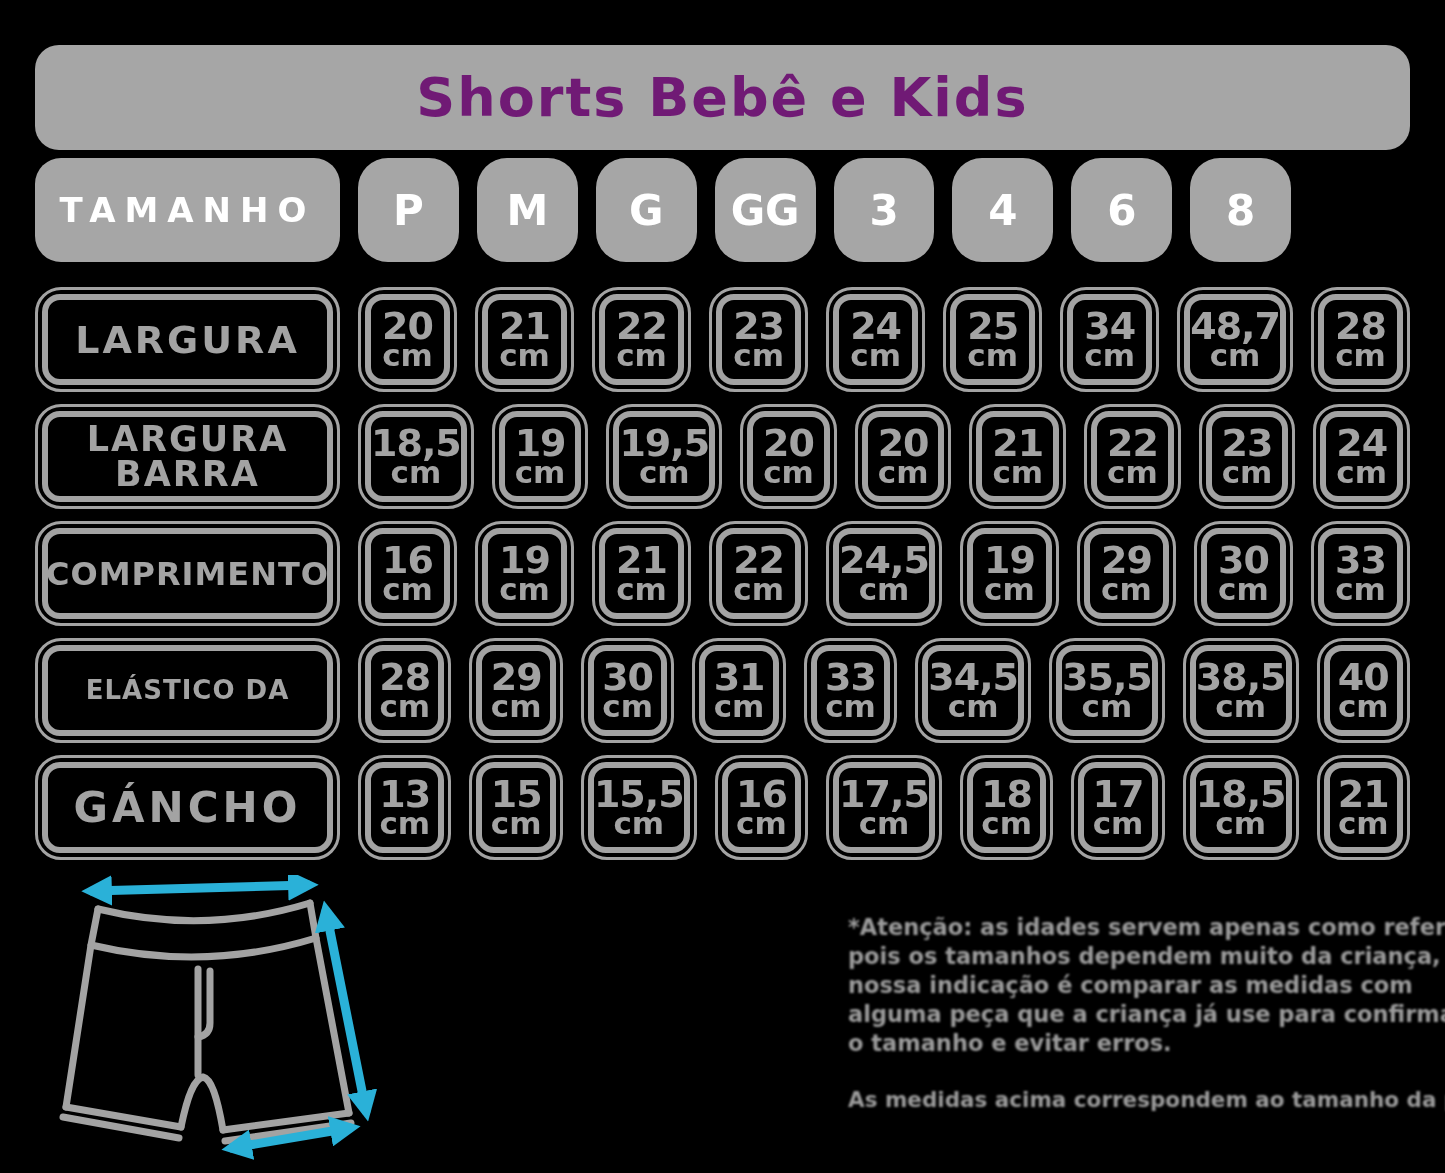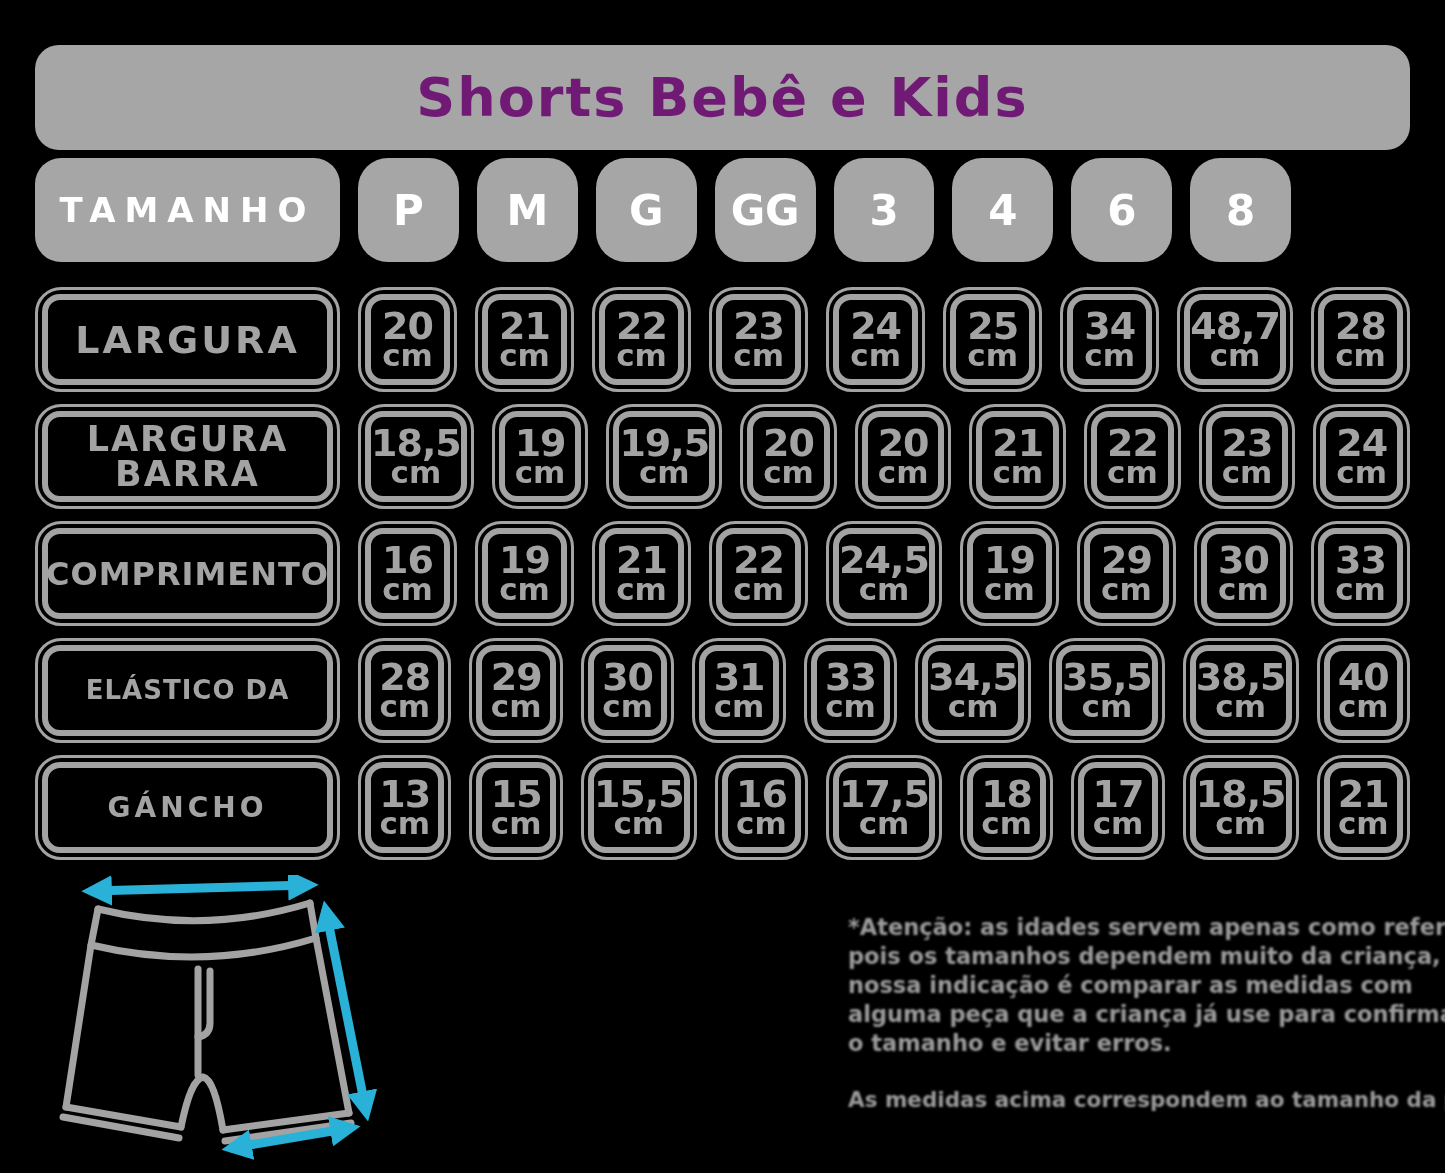--- a/index.html
+++ b/index.html
@@ -35,21 +35,21 @@
   .cell .inner{border:6px solid var(--stroke);border-radius:18px;height:100%;
     display:flex;flex-direction:column;align-items:center;justify-content:center;
     color:var(--stroke);font-weight:bold;overflow:visible;}
   .num{font-size:38px;line-height:0.9;letter-spacing:-1px;white-space:nowrap;}
   .unit{font-size:31px;line-height:0.9;margin-top:-2px;}
   .lbl{white-space:nowrap;text-align:center;}
   .row-0 .lbl{font-size:38px;letter-spacing:3px;}
   .row-1 .lbl{font-size:35px;line-height:0.98;letter-spacing:2px;}
   .row-2 .lbl{font-size:32px;letter-spacing:1px;}
   .row-3 .lbl{font-size:26px;line-height:1.05;letter-spacing:1px;}
-  .row-4 .lbl{font-size:28px;letter-spacing:4px;}
+  .row-4 .lbl{font-size:42px;letter-spacing:4px;}
 
   
   .diagram{position:absolute;left:15px;top:830px;width:350px;height:300px;}
 
   
   .note{position:absolute;left:813px;top:868px;width:610px;color:var(--note);
     font-weight:bold;font-size:22.5px;line-height:29px;filter:blur(1.2px);}
   .note div{white-space:nowrap;}
   .note-footer{margin-top:27px;font-size:21.5px;}
 </style>

